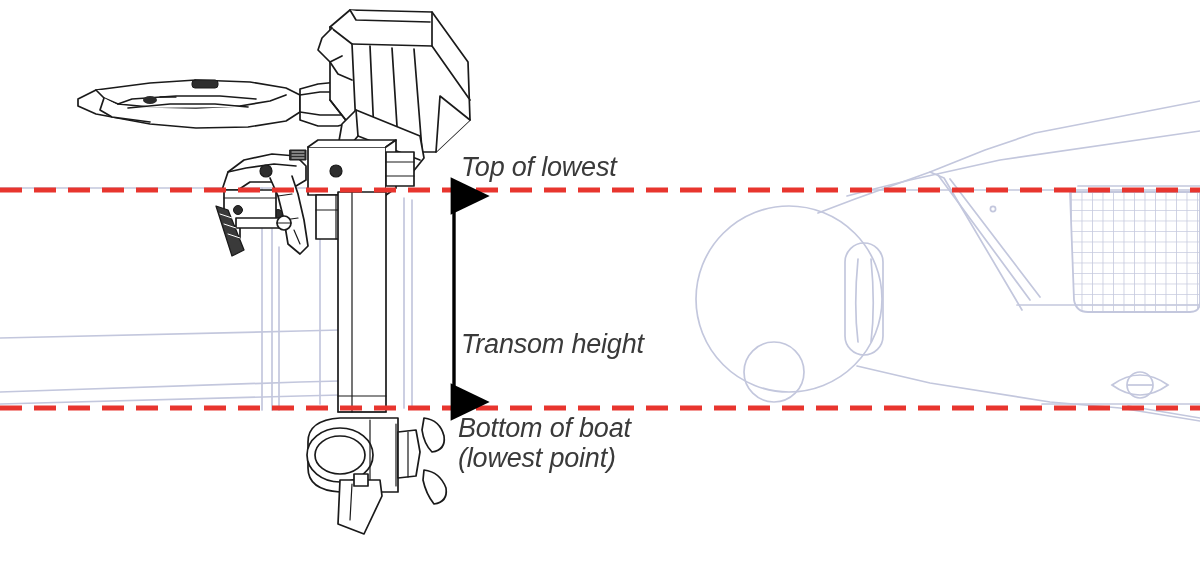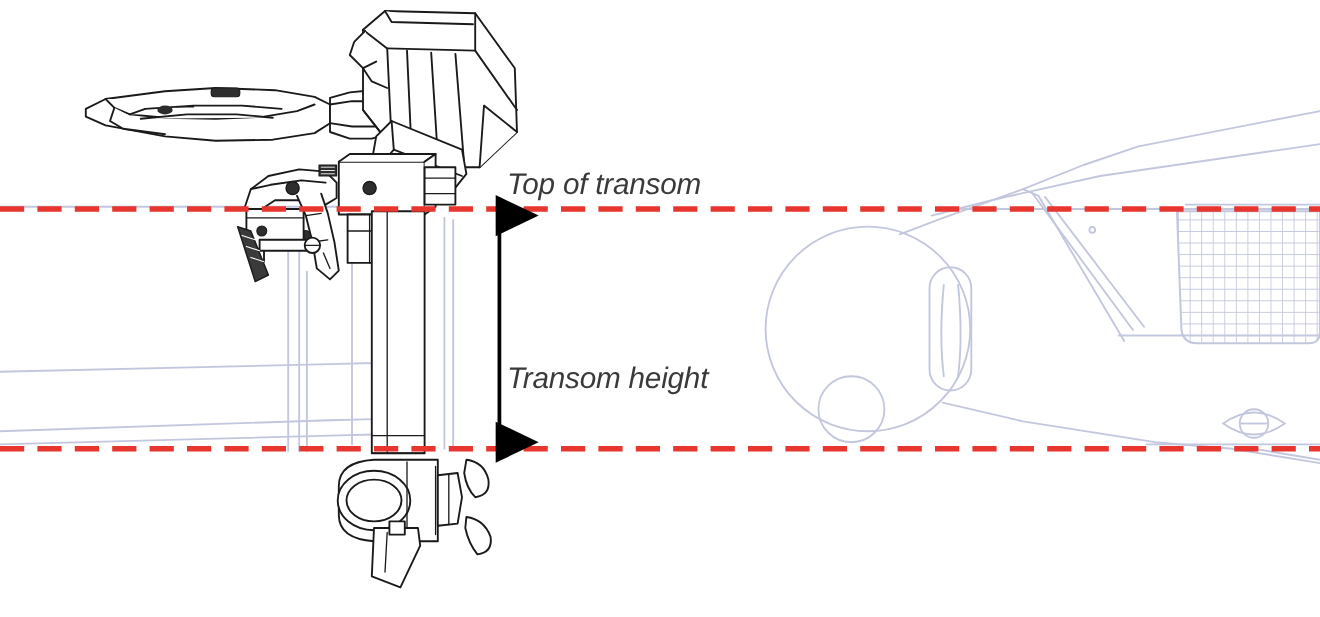--- a/index.html
+++ b/index.html
@@ -253,18 +253,19 @@
       <line x1="0" y1="190" x2="1200" y2="190" stroke="#e8352e" stroke-width="5" stroke-dasharray="22 12" stroke-linecap="butt"></line>
       <line x1="0" y1="408" x2="1200" y2="408" stroke="#e8352e" stroke-width="5" stroke-dasharray="22 12" stroke-linecap="butt"></line>
     </g>
 
     <g>
       <line x1="454" y1="196" x2="454" y2="402" stroke="#000000" stroke-width="3.4" marker-start="url(#arrowhead-up)" marker-end="url(#arrowhead-down)"></line>
     </g>
 
   </svg>
 
-  <div class="label" id="label-top-of-transom">Top of transom</div>
+  <div class="label" id="label-top-of-transom">Top of lowest</div>
 
   <div class="label" id="label-transom-height">Transom height</div>
 
+  <div class="label" id="label-bottom-of-boat"><span class="line1">Bottom of boat</span><span class="line2">(lowest point)</span></div>
 
 </div>
 
 </body></html>

